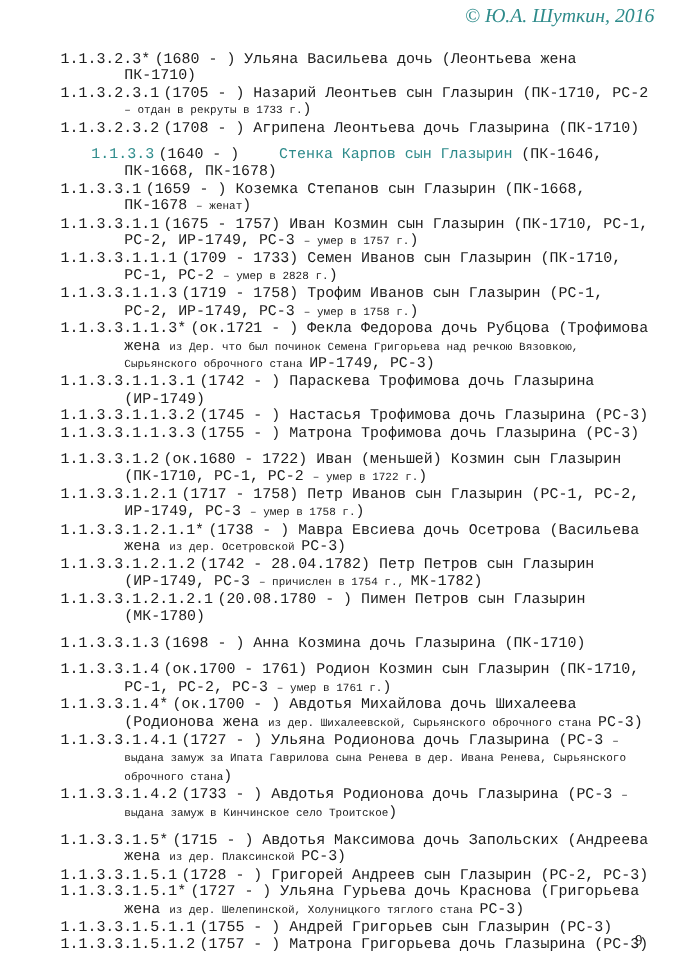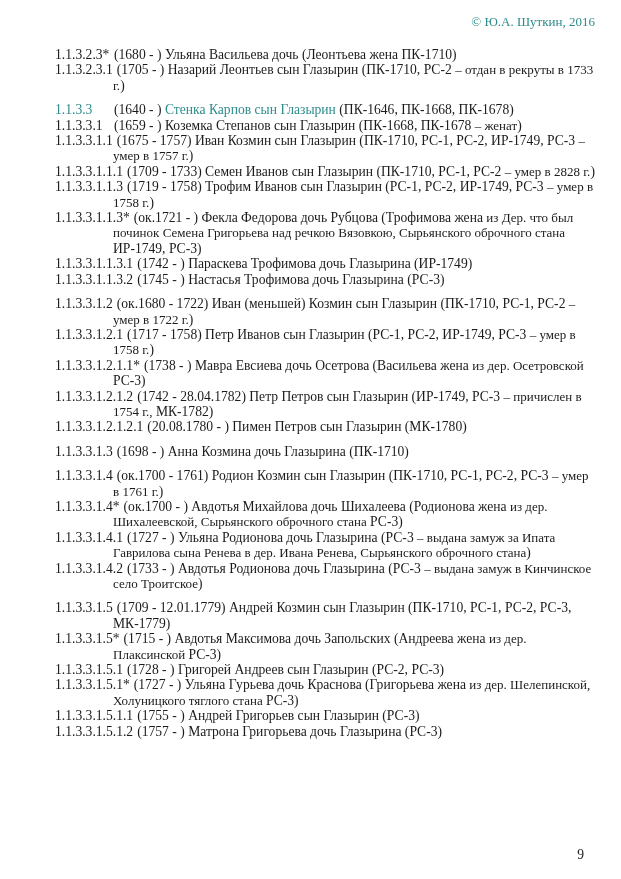--- a/index.html
+++ b/index.html
@@ -7,88 +7,91 @@
     width: 621px; height: 879px;
     background: #ffffff;
     position: relative;
     overflow: hidden;
     font-family: "Liberation Serif", "DejaVu Serif", serif;
     color: #1b1b1b;
     --accent: #2e8b8b;
   }
   .copyright {
     position: absolute;
-    top: 14px; right: 26px;
-    font-size: 13px;
+    top: 4px; right: 26px;
+    font-size: 18px;
     color: var(--accent);
+    font-style: italic;
   }
   .content {
     position: absolute;
     top: 47px; left: 55px; right: 25px;
   }
   .group { margin-bottom: 9px; }
   .entry {
     font-size: 13.6px;
     line-height: 15.4px;
     padding-left: 58px;
     text-indent: -58px;
+    font-family: Liberation Mono, monospace;
   }
   .num {
     display: inline-block;
     min-width: 55px;
     margin-right: 4px;
     text-indent: 0;
     white-space: nowrap;
   }
-  .seg.small { font-size: 13px; }
-  .accent { color: var(--accent); }
+  .seg.small { font-size: 10px; }
+  .accent { color: var(--accent); margin-left: 28px; }
   .page-number {
     position: absolute;
     bottom: 16px; right: 37px;
     font-size: 13.6px;
   }
 </style>
 </head>
 <body style="--accent: #2e8b8b; color: rgb(27, 27, 27);">
 
 <div class="copyright">© Ю.А. Шуткин, 2016</div>
 
 <div class="content" id="content">
     <div class="group">
       <div class="entry"><span class="num">1.1.3.2.3*</span><span class="seg">(1680 - ) Ульяна Васильева дочь (Леонтьева жена ПК-1710)</span></div>
       <div class="entry"><span class="num">1.1.3.2.3.1</span><span class="seg">(1705 - ) Назарий Леонтьев сын Глазырин (ПК-1710, РС-2 </span><span class="seg small">– отдан в рекруты в 1733 г.</span><span class="seg">)</span></div>
+      <div class="entry"><span class="num">1.1.3.2.3.2</span><span class="seg">(1708 - ) Агрипена Леонтьева дочь Глазырина (ПК-1710)</span></div>
     </div>
     <div class="group">
       <div class="entry"><span class="num accent">1.1.3.3</span><span class="seg">(1640 - ) </span><span class="seg accent">Стенка Карпов сын Глазырин</span><span class="seg"> (ПК-1646, ПК-1668, ПК-1678)</span></div>
       <div class="entry"><span class="num">1.1.3.3.1</span><span class="seg">(1659 - ) Коземка Степанов сын Глазырин (ПК-1668, ПК-1678 </span><span class="seg small">– женат</span><span class="seg">)</span></div>
       <div class="entry"><span class="num">1.1.3.3.1.1</span><span class="seg">(1675 - 1757) Иван Козмин сын Глазырин (ПК-1710, РС-1, РС-2, ИР-1749, РС-3 </span><span class="seg small">– умер в 1757 г.</span><span class="seg">)</span></div>
       <div class="entry"><span class="num">1.1.3.3.1.1.1</span><span class="seg">(1709 - 1733) Семен Иванов сын Глазырин (ПК-1710, РС-1, РС-2 </span><span class="seg small">– умер в 2828 г.</span><span class="seg">)</span></div>
       <div class="entry"><span class="num">1.1.3.3.1.1.3</span><span class="seg">(1719 - 1758) Трофим Иванов сын Глазырин (РС-1, РС-2, ИР-1749, РС-3 </span><span class="seg small">– умер в 1758 г.</span><span class="seg">)</span></div>
       <div class="entry"><span class="num">1.1.3.3.1.1.3*</span><span class="seg">(ок.1721 - ) Фекла Федорова дочь Рубцова (Трофимова жена </span><span class="seg small">из Дер. что был починок Семена Григорьева над речкою Вязовкою, Сырьянского оброчного стана </span><span class="seg">ИР-1749, РС-3)</span></div>
       <div class="entry"><span class="num">1.1.3.3.1.1.3.1</span><span class="seg">(1742 - ) Параскева Трофимова дочь Глазырина (ИР-1749)</span></div>
       <div class="entry"><span class="num">1.1.3.3.1.1.3.2</span><span class="seg">(1745 - ) Настасья Трофимова дочь Глазырина (РС-3)</span></div>
+      <div class="entry"><span class="num">1.1.3.3.1.1.3.3</span><span class="seg">(1755 - ) Матрона Трофимова дочь Глазырина (РС-3)</span></div>
     </div>
     <div class="group">
       <div class="entry"><span class="num">1.1.3.3.1.2</span><span class="seg">(ок.1680 - 1722) Иван (меньшей) Козмин сын Глазырин (ПК-1710, РС-1, РС-2 </span><span class="seg small">– умер в 1722 г.</span><span class="seg">)</span></div>
       <div class="entry"><span class="num">1.1.3.3.1.2.1</span><span class="seg">(1717 - 1758) Петр Иванов сын Глазырин (РС-1, РС-2, ИР-1749, РС-3 </span><span class="seg small">– умер в 1758 г.</span><span class="seg">)</span></div>
       <div class="entry"><span class="num">1.1.3.3.1.2.1.1*</span><span class="seg">(1738 - ) Мавра Евсиева дочь Осетрова (Васильева жена </span><span class="seg small">из дер. Осетровской </span><span class="seg">РС-3)</span></div>
       <div class="entry"><span class="num">1.1.3.3.1.2.1.2</span><span class="seg">(1742 - 28.04.1782) Петр Петров сын Глазырин (ИР-1749, РС-3 </span><span class="seg small">– причислен в 1754 г., </span><span class="seg">МК-1782)</span></div>
       <div class="entry"><span class="num">1.1.3.3.1.2.1.2.1</span><span class="seg">(20.08.1780 - ) Пимен Петров сын Глазырин (МК-1780)</span></div>
     </div>
     <div class="group">
       <div class="entry"><span class="num">1.1.3.3.1.3</span><span class="seg">(1698 - ) Анна Козмина дочь Глазырина (ПК-1710)</span></div>
     </div>
     <div class="group">
       <div class="entry"><span class="num">1.1.3.3.1.4</span><span class="seg">(ок.1700 - 1761) Родион Козмин сын Глазырин (ПК-1710, РС-1, РС-2, РС-3 </span><span class="seg small">– умер в 1761 г.</span><span class="seg">)</span></div>
       <div class="entry"><span class="num">1.1.3.3.1.4*</span><span class="seg">(ок.1700 - ) Авдотья Михайлова дочь Шихалеева (Родионова жена </span><span class="seg small">из дер. Шихалеевской, Сырьянского оброчного стана </span><span class="seg">РС-3)</span></div>
       <div class="entry"><span class="num">1.1.3.3.1.4.1</span><span class="seg">(1727 - ) Ульяна Родионова дочь Глазырина (РС-3 </span><span class="seg small">– выдана замуж за Ипата Гаврилова сына Ренева в дер. Ивана Ренева, Сырьянского оброчного стана</span><span class="seg">)</span></div>
       <div class="entry"><span class="num">1.1.3.3.1.4.2</span><span class="seg">(1733 - ) Авдотья Родионова дочь Глазырина (РС-3 </span><span class="seg small">– выдана замуж в Кинчинское село Троитское</span><span class="seg">)</span></div>
     </div>
     <div class="group">
-      <div class="entry"><span class="num">1.1.3.3.1.5</span><span class="seg">(1709 - 12.01.1779) Андрей Козмин сын Глазырин (ПК-1710, РС-1, РС-2, РС-3, МК-1779)</span></div>
       <div class="entry"><span class="num">1.1.3.3.1.5*</span><span class="seg">(1715 - ) Авдотья Максимова дочь Запольских (Андреева жена </span><span class="seg small">из дер. Плаксинской </span><span class="seg">РС-3)</span></div>
       <div class="entry"><span class="num">1.1.3.3.1.5.1</span><span class="seg">(1728 - ) Григорей Андреев сын Глазырин (РС-2, РС-3)</span></div>
       <div class="entry"><span class="num">1.1.3.3.1.5.1*</span><span class="seg">(1727 - ) Ульяна Гурьева дочь Краснова (Григорьева жена </span><span class="seg small">из дер. Шелепинской, Холуницкого тяглого стана </span><span class="seg">РС-3)</span></div>
       <div class="entry"><span class="num">1.1.3.3.1.5.1.1</span><span class="seg">(1755 - ) Андрей Григорьев сын Глазырин (РС-3)</span></div>
       <div class="entry"><span class="num">1.1.3.3.1.5.1.2</span><span class="seg">(1757 - ) Матрона Григорьева дочь Глазырина (РС-3)</span></div>
     </div>
   </div>
 
 <div class="page-number">9</div>
 

